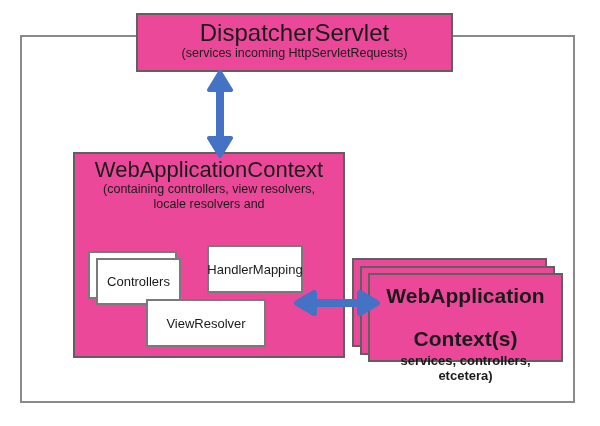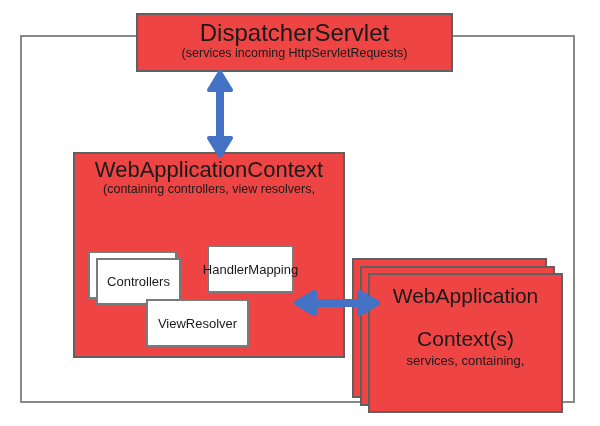--- a/index.html
+++ b/index.html
@@ -6,38 +6,38 @@
   #stage{
     position:relative;width:600px;height:426px;background:#ffffff;
     font-family:"Liberation Sans","DejaVu Sans",sans-serif;
     color:#1a1a1a;overflow:hidden;
   }
   .outer-frame{
     position:absolute;left:20px;top:35px;width:555px;height:368px;
     border:2px solid #8a8a8a;box-sizing:border-box;background:#ffffff;
   }
   .green-box{
-    background:#ef4444;border:2px solid #606060;box-sizing:border-box;
+    background:#ec4899;border:2px solid #606060;box-sizing:border-box;
     position:absolute;text-align:center;
   }
   .white-box{
     background:#ffffff;border:2px solid #7a7a7a;box-sizing:border-box;
     position:absolute;display:flex;align-items:center;justify-content:center;
     font-size:13px;
   }
   #dispatcher-box{left:136px;top:13px;width:317px;height:59px;z-index:3;}
   #dispatcher-box .big-title{font-size:24px;margin-top:5px;line-height:1.1;}
   .small-sub{font-size:12.5px;line-height:1.18;}
   #wac-box{left:35px;top:152px;width:272px;height:206px;z-index:2;margin-left:38px;}
   #wac-box .big-title{font-size:22px;margin-top:4px;line-height:1.1;}
   #controllers-back{left:13px;top:97px;width:89px;height:48px;z-index:1;}
   #controllers-front{left:21px;top:104px;width:85px;height:47px;z-index:2;}
-  #handler-mapping{left:132px;top:91px;width:87px;height:48px;z-index:1;}
-  #view-resolver{left:71px;top:145px;width:103px;height:48px;z-index:3;}
-  .stack-box{position:absolute;width:195px;height:140px;}
+  #handler-mapping{left:132px;top:91px;width:96px;height:48px;z-index:1;}
+  #view-resolver{left:71px;top:145px;width:120px;height:48px;z-index:3;}
+  .stack-box{position:absolute;width:195px;height:89px;font-weight:bold;}
   #stack-back{left:352px;top:258px;z-index:1;}
   #stack-mid{left:360px;top:266px;z-index:2;}
   #stack-front{left:368px;top:273px;z-index:3;}
   #stack-front .big-title{font-size:21px;line-height:1.25;margin-top:8px;}
   #stack-front .small-sub{font-size:13px;}
   .arrow-svg{position:absolute;z-index:5;}
   #v-arrow{left:199px;top:70px;}
   #h-arrow{left:294px;top:287px;}
 </style>
 </head>
@@ -54,20 +54,21 @@
 
   <svg class="arrow-svg" id="v-arrow" width="42" height="88" viewBox="0 0 42 88">
     <line x1="21" y1="14" x2="21" y2="74" stroke="#4472c4" stroke-width="8"></line>
     <polygon points="21,2 32,20 10,20" fill="#4472c4" stroke="#4472c4" stroke-width="4" stroke-linejoin="round"></polygon>
     <polygon points="21,86 32,68 10,68" fill="#4472c4" stroke="#4472c4" stroke-width="4" stroke-linejoin="round"></polygon>
   </svg>
 
   <div class="green-box" id="wac-box">
     <div class="big-title">WebApplicationContext</div>
     <div class="small-sub">(containing controllers, view resolvers,</div>
+    <div class="small-sub">locale resolvers and</div>
 
     <div class="white-box" id="controllers-back"></div>
     <div class="white-box" id="controllers-front">
       <span>Controllers</span>
     </div>
     <div class="white-box" id="handler-mapping">
       <span>HandlerMapping</span>
     </div>
     <div class="white-box" id="view-resolver">
       <span>ViewResolver</span>
@@ -78,16 +79,17 @@
     <line x1="14" y1="16" x2="72" y2="16" stroke="#4472c4" stroke-width="8"></line>
     <polygon points="3,16 20,6 20,26" fill="#4472c4" stroke="#4472c4" stroke-width="6" stroke-linejoin="round"></polygon>
     <polygon points="83,16 66,6 66,26" fill="#4472c4" stroke="#4472c4" stroke-width="6" stroke-linejoin="round"></polygon>
   </svg>
 
   <div class="green-box stack-box" id="stack-back"></div>
   <div class="green-box stack-box" id="stack-mid"></div>
   <div class="green-box stack-box" id="stack-front">
     <div class="big-title">WebApplication</div>
     <div class="big-title" style="margin-top:17px;">Context(s)</div>
-    <div class="small-sub">services, containing,</div>
+    <div class="small-sub">services, controllers,</div>
+    <div class="small-sub">etcetera)</div>
   </div>
 
 </div>
 
 </body></html>

